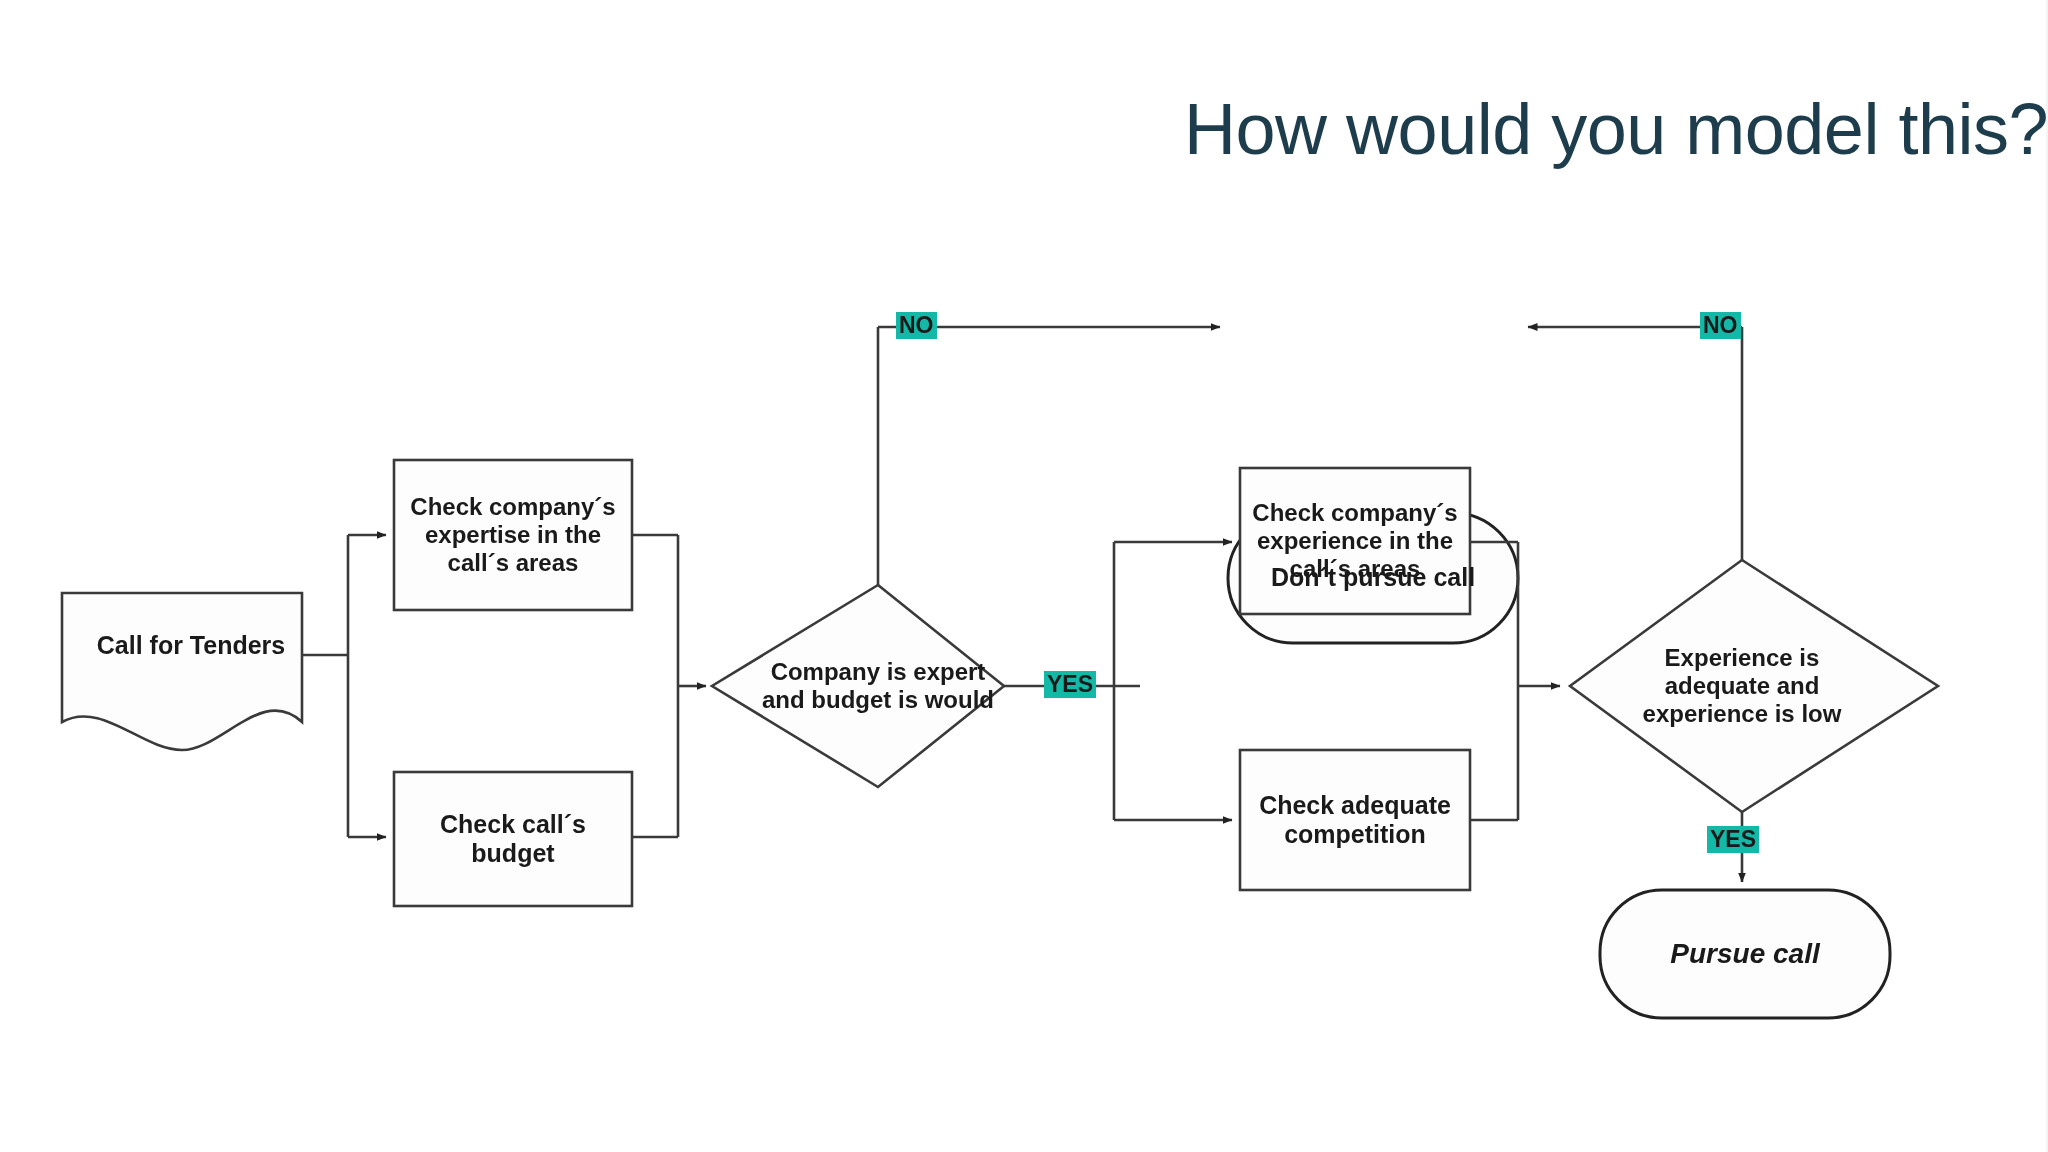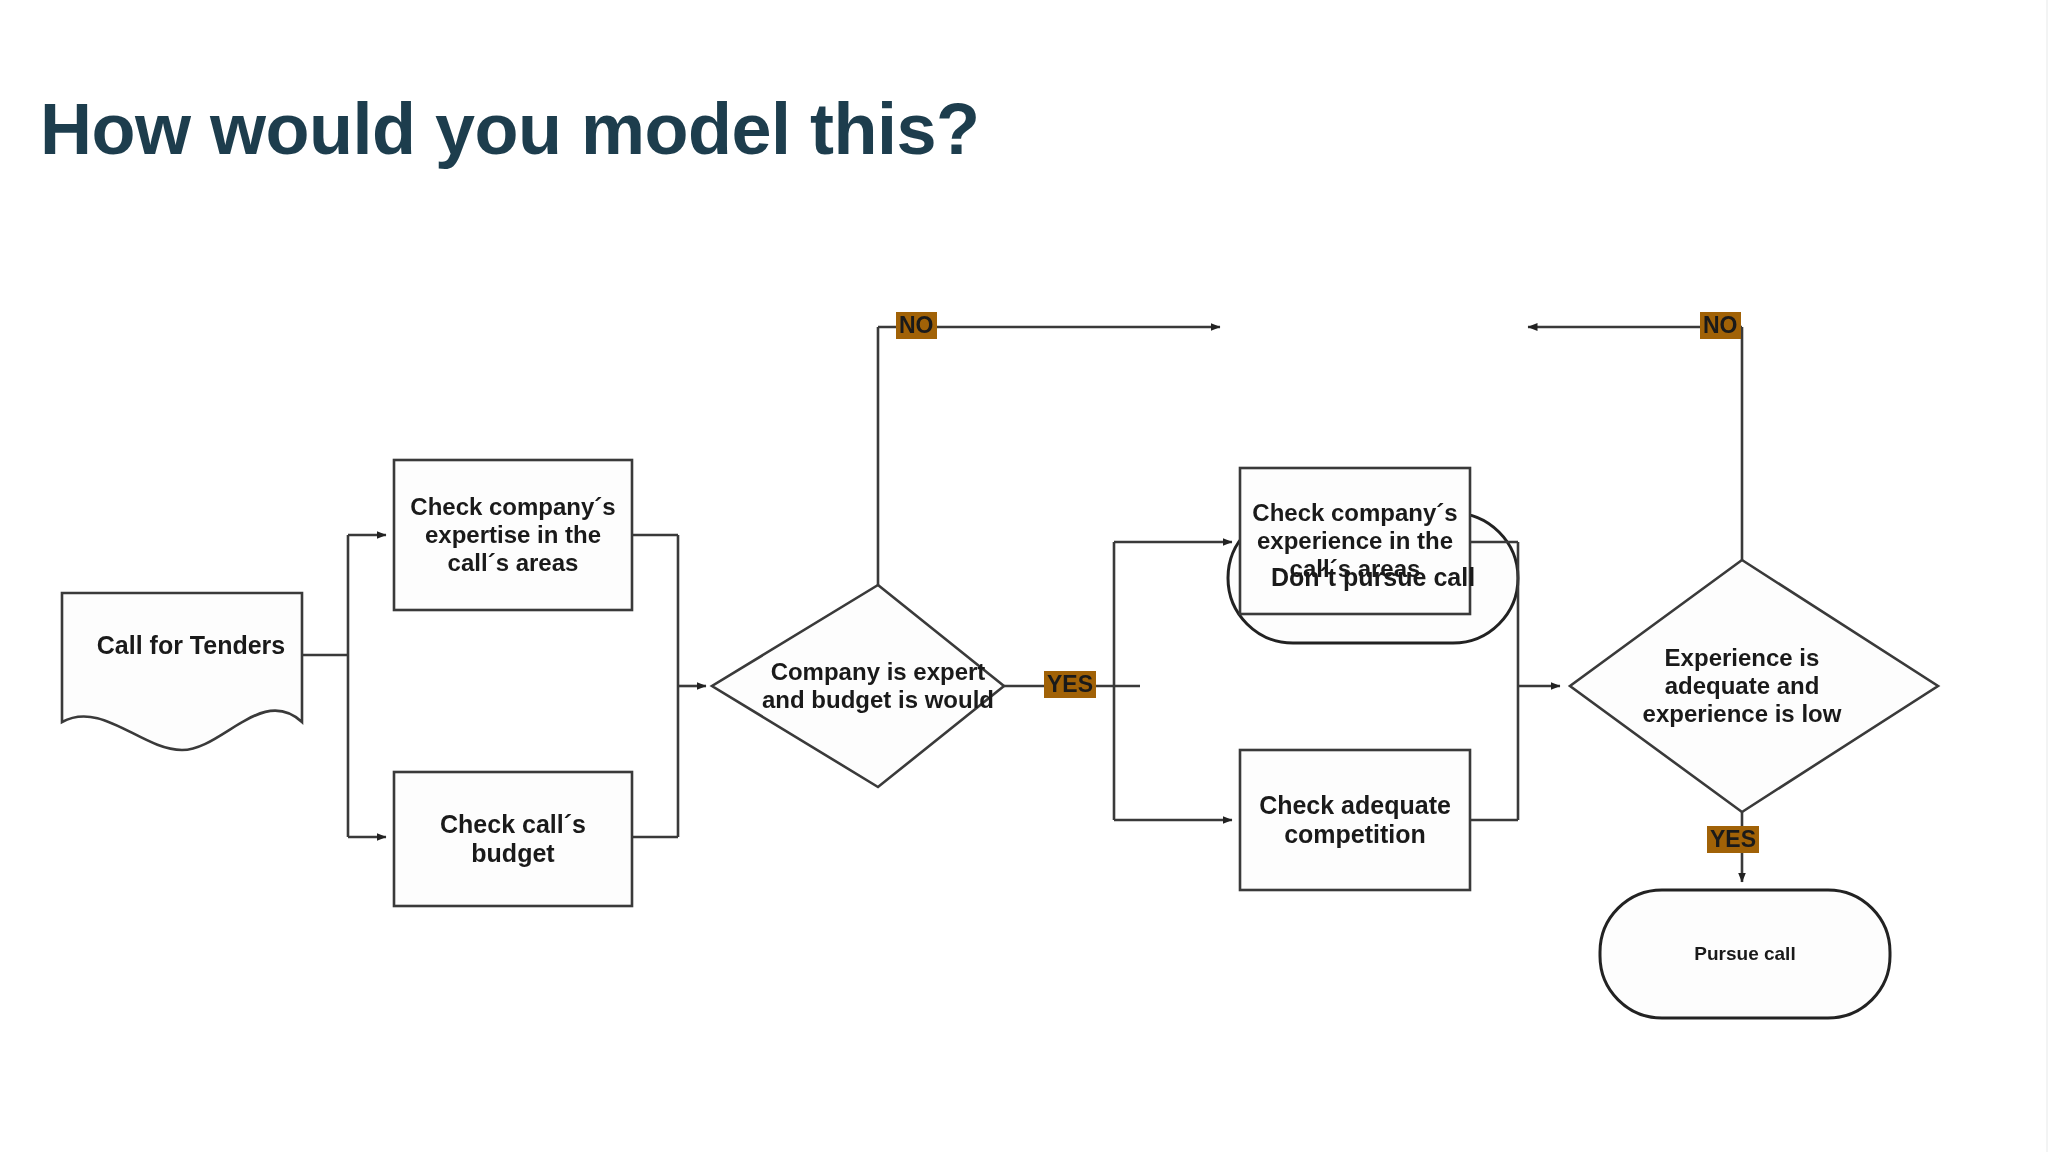--- a/index.html
+++ b/index.html
@@ -11,23 +11,23 @@
     position:relative;
   }
   
   #edge-band{
     position:absolute;top:0;right:0;width:2px;height:1152px;
     background:#f3f4f4;
   }
   #slide-title{
     position:absolute;
     left:0;right:0;top:88px;
-    text-align:left;
+    text-align:right;
     font-size:72px;
-    font-weight:bold;
+    font-weight:normal;
     color:#1d3d4d;
     letter-spacing:-0.5px;
     white-space:nowrap;
     margin-left:40px;
   }
   #flow-canvas{
     position:absolute;
     left:0;top:230px;
     width:2048px;height:840px;
   }
@@ -40,21 +40,21 @@
     color:#1a1a1a;
     font-weight:bold;
     pointer-events:none;
     line-height:1.18;
   }
   .edge-label{
     position:absolute;
     color:#1a1a1a;
     font-weight:bold;
     font-size:23px;
-    background:#a16207;
+    background:#14b8a6;
     padding:0 3px;
     pointer-events:none;
   }
 </style>
 </head>
 <body>
 
 <div id="edge-band"></div>
 
 <div id="slide-title">How would you model this?</div>
@@ -136,21 +136,21 @@
   <div class="node-label" style="left:762px;top:404px;width:232px;height:104px;font-size:24px;">Company is expert and budget is would</div>
 
   <div class="node-label" style="left:1240px;top:288px;width:266px;height:120px;font-size:25px;">Don´t pursue call</div>
 
   <div class="node-label" style="left:1248px;top:244px;width:214px;height:134px;font-size:24px;">Check company´s experience in the call´s areas</div>
 
   <div class="node-label" style="left:1248px;top:526px;width:214px;height:128px;font-size:25px;">Check adequate competition</div>
 
   <div class="node-label" style="left:1622px;top:382px;width:240px;height:148px;font-size:24px;">Experience is adequate and experience is low</div>
 
-  <div class="node-label" style="left:1612px;top:665px;width:266px;height:118px;font-size:19px;">Pursue call</div>
+  <div class="node-label" style="left:1612px;top:665px;width:266px;height:118px;font-size:28px;font-style:italic;">Pursue call</div>
 
   <div class="edge-label" style="left:896px;top:82px;">NO</div>
 
   <div class="edge-label" style="left:1044px;top:441px;">YES</div>
 
   <div class="edge-label" style="left:1700px;top:82px;">NO</div>
 
   <div class="edge-label" style="left:1707px;top:596px;">YES</div>
 
 </div>

